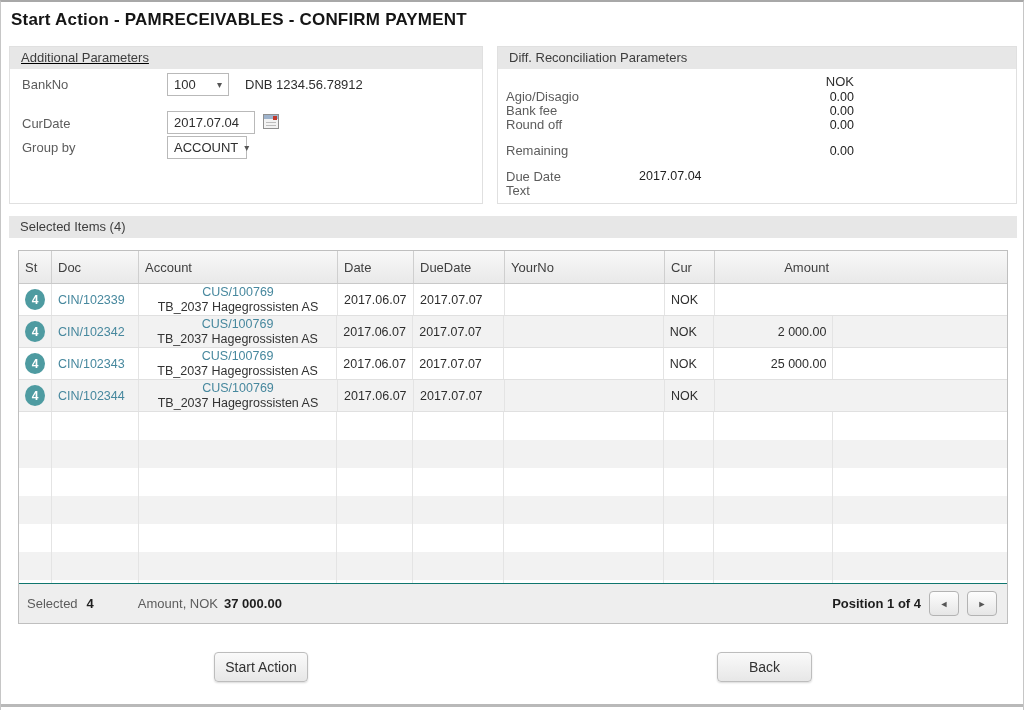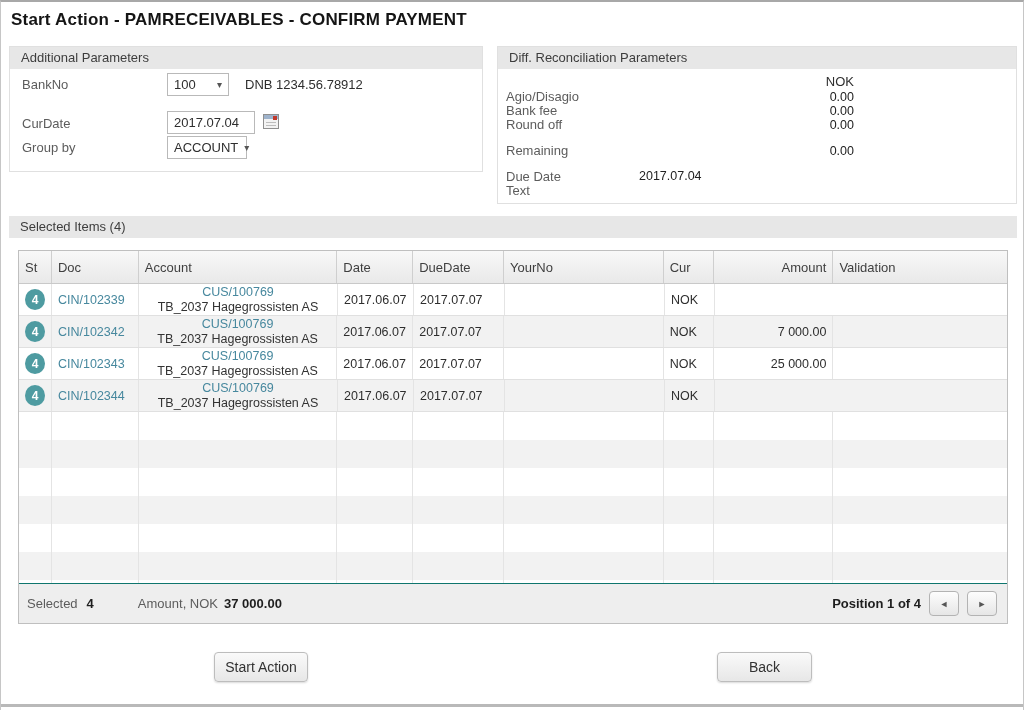--- a/index.html
+++ b/index.html
@@ -84,21 +84,21 @@
   }
   .bottom-line { position:absolute; left:0; right:0; top:702px; height:3px; background:#b9b9b9; }
 </style>
 </head>
 <body>
 
 <div class="page">
 
   <div class="page-title">Start Action - PAMRECEIVABLES - CONFIRM PAYMENT</div>
 
-  <div class="panel" style="left:8px; top:44px; width:474px; height:126px;">
+  <div class="panel" style="left:8px; top:44px; width:474px; height:158px;text-decoration:underline;">
     <div class="panel-header">Additional Parameters</div>
 
     <div class="field-label" style="left:12px; top:30px;">BankNo</div>
     <div class="dropdown" style="left:157px; top:26px; width:62px;">
       <span>100</span>
       <span class="chev">▾</span>
     </div>
     <div class="value-text" style="left:235px; top:30px;">DNB 1234.56.78912</div>
 
     <div class="field-label" style="left:12px; top:69px;">CurDate</div>
@@ -144,21 +144,20 @@
   <div class="grid-table">
     <div class="t-row t-head">
       <div class="cell c-st">St</div>
       <div class="cell c-doc">Doc</div>
       <div class="cell c-account">Account</div>
       <div class="cell c-date">Date</div>
       <div class="cell c-duedate">DueDate</div>
       <div class="cell c-yourno">YourNo</div>
       <div class="cell c-cur">Cur</div>
       <div class="cell c-amount">Amount</div>
-      <div class="cell c-validation">Validation</div>
     </div>
 
     <div class="t-row d-row">
       <div class="cell c-st">
           <span class="badge">4</span>
         </div>
       <div class="cell c-doc">
           <span class="lnk">CIN/102339</span>
         </div>
       <div class="cell c-account acct-cell">
@@ -180,21 +179,21 @@
           <span class="lnk">CIN/102342</span>
         </div>
       <div class="cell c-account acct-cell">
         <span class="lnk">CUS/100769</span>
         <span class="acct-name">TB_2037 Hagegrossisten AS</span>
       </div>
       <div class="cell c-date">2017.06.07</div>
       <div class="cell c-duedate">2017.07.07</div>
       <div class="cell c-yourno"></div>
       <div class="cell c-cur">NOK</div>
-      <div class="cell c-amount">7 000.00</div>
+      <div class="cell c-amount">2 000.00</div>
       <div class="cell c-validation"></div>
     </div>
 
     <div class="t-row d-row">
       <div class="cell c-st">
           <span class="badge">4</span>
         </div>
       <div class="cell c-doc">
           <span class="lnk">CIN/102343</span>
         </div>

